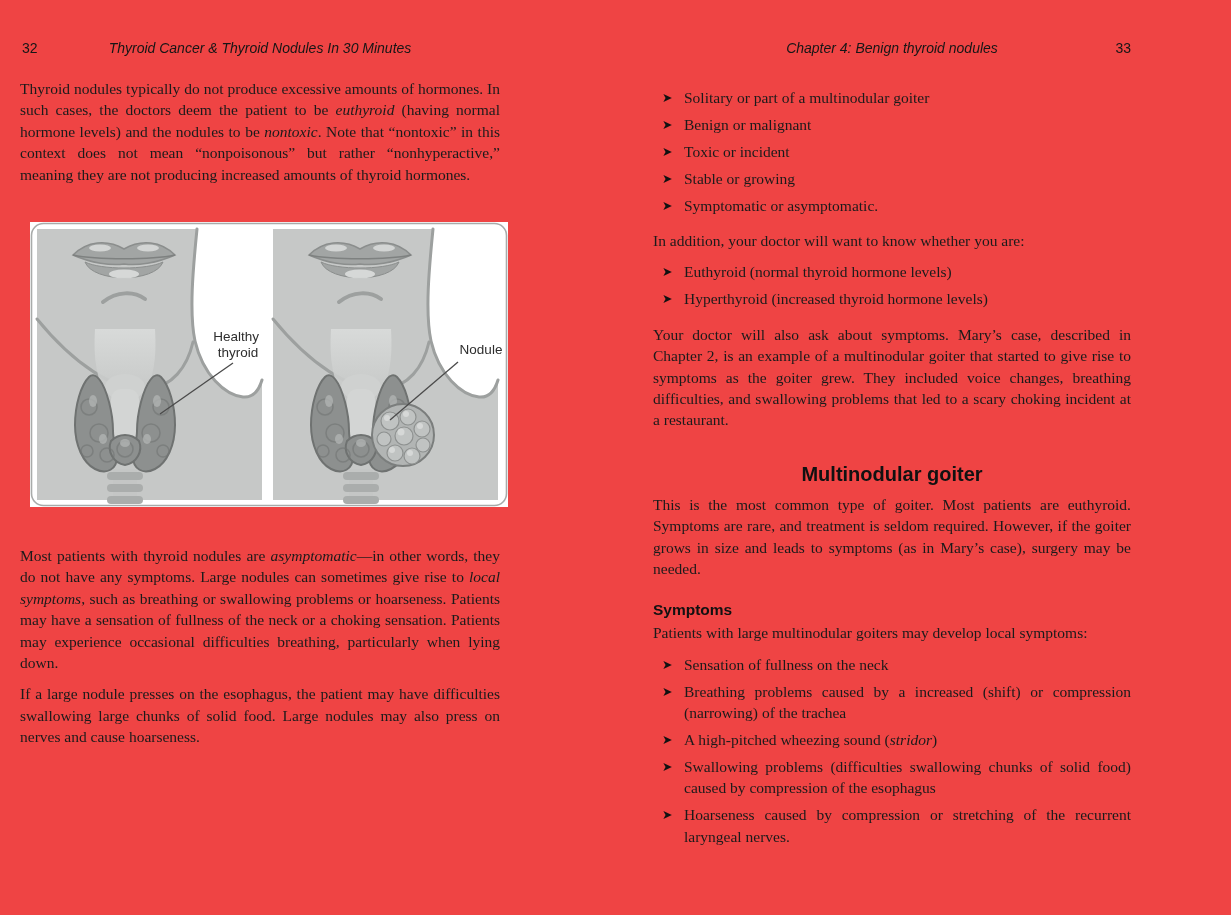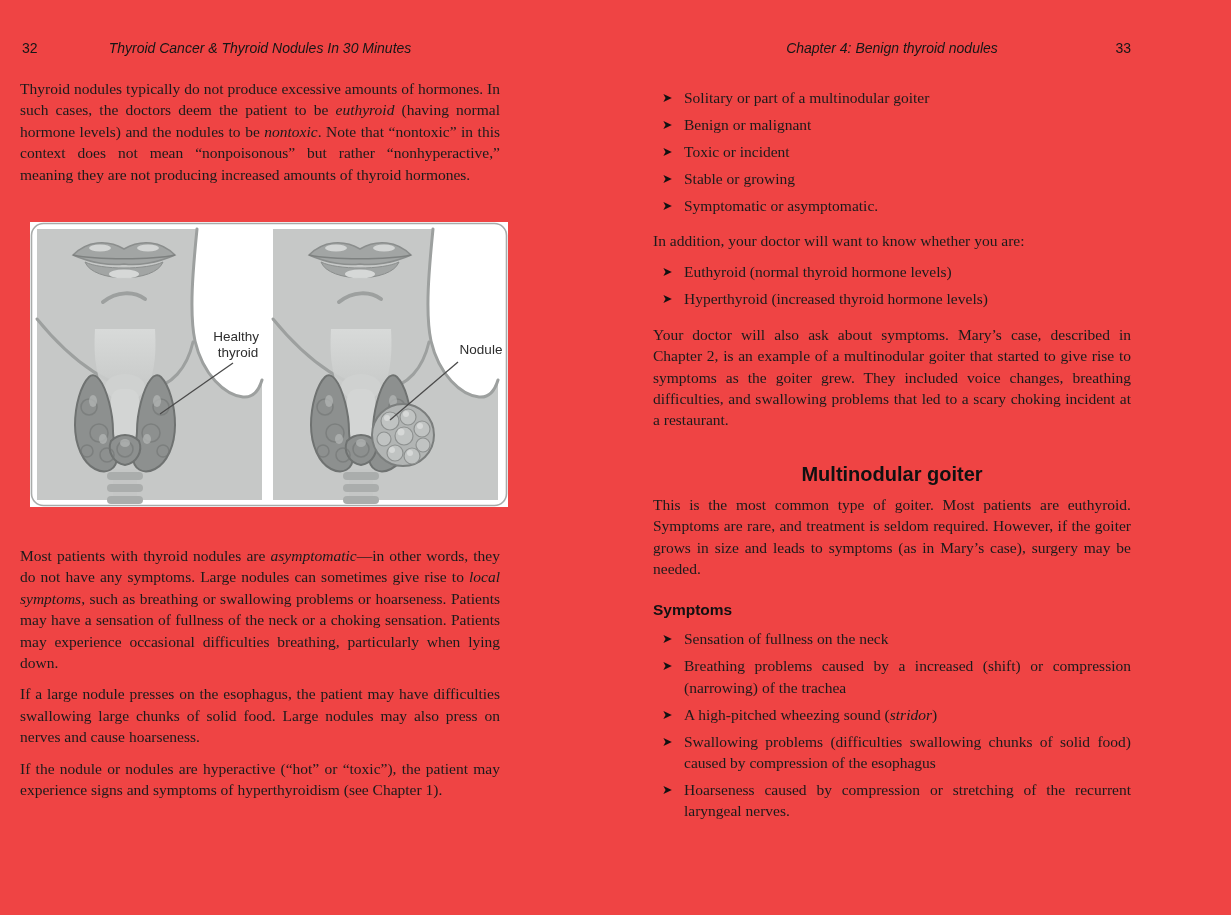--- a/index.html
+++ b/index.html
@@ -166,21 +166,20 @@
             </text>
             <line x1="428" y1="140" x2="360" y2="198" stroke="#4a4a4a" stroke-width="1.3"></line>
             <text class="fig-label" text-anchor="middle" x="451" y="132">Nodule</text>
           </g>
           <rect x="1.5" y="1.5" width="475" height="282" rx="12" fill="none" stroke="#a8abaa" stroke-width="1.6"></rect>
         </svg>
       </figure>
 
       <p class="body-para">Most patients with thyroid nodules are <i>asymptomatic</i>—in other words, they do not have any symptoms. Large nodules can sometimes give rise to <i>local symptoms</i>, such as breathing or swallowing problems or hoarseness. Patients may have a sensation of fullness of the neck or a choking sensation. Patients may experience occasional difficulties breathing, particularly when lying down.</p>
       <p class="body-para">If a large nodule presses on the esophagus, the patient may have difficulties swallowing large chunks of solid food. Large nodules may also press on nerves and cause hoarseness.</p>
-      <p class="body-para">If the nodule or nodules are hyperactive (“hot” or “toxic”), the patient may experience signs and symptoms of hyperthyroidism (see Chapter 1).</p>
     </div>
   </section>
 
   <section class="page page-right">
     <header class="running-head">
       <span class="title">Chapter 4: Benign thyroid nodules</span>
       <span class="folio">33</span>
     </header>
     <div class="page-body">
       <ul class="arrow-list">
@@ -217,20 +216,21 @@
             <span class="li-text">Hyperthyroid (increased thyroid hormone levels)</span>
           </li>
         </ul>
 
       <p class="body-para">Your doctor will also ask about symptoms. Mary’s case, described in Chapter 2, is an example of a multinodular goiter that started to give rise to symptoms as the goiter grew. They included voice changes, breathing difficulties, and swallowing problems that led to a scary choking incident at a restaurant.</p>
 
       <h2 class="section-heading">Multinodular goiter</h2>
       <p class="body-para">This is the most common type of goiter. Most patients are euthyroid. Symptoms are rare, and treatment is seldom required. However, if the goiter grows in size and leads to symptoms (as in Mary’s case), surgery may be needed.</p>
 
       <h3 class="sub-heading">Symptoms</h3>
+      <p class="body-para">Patients with large multinodular goiters may develop local symptoms:</p>
       <ul class="arrow-list">
           <li>
             <span class="arrow">➤</span>
             <span class="li-text">Sensation of fullness on the neck</span>
           </li>
           <li>
             <span class="arrow">➤</span>
             <span class="li-text">Breathing problems caused by a increased (shift) or compression (narrowing) of the trachea</span>
           </li>
           <li>

